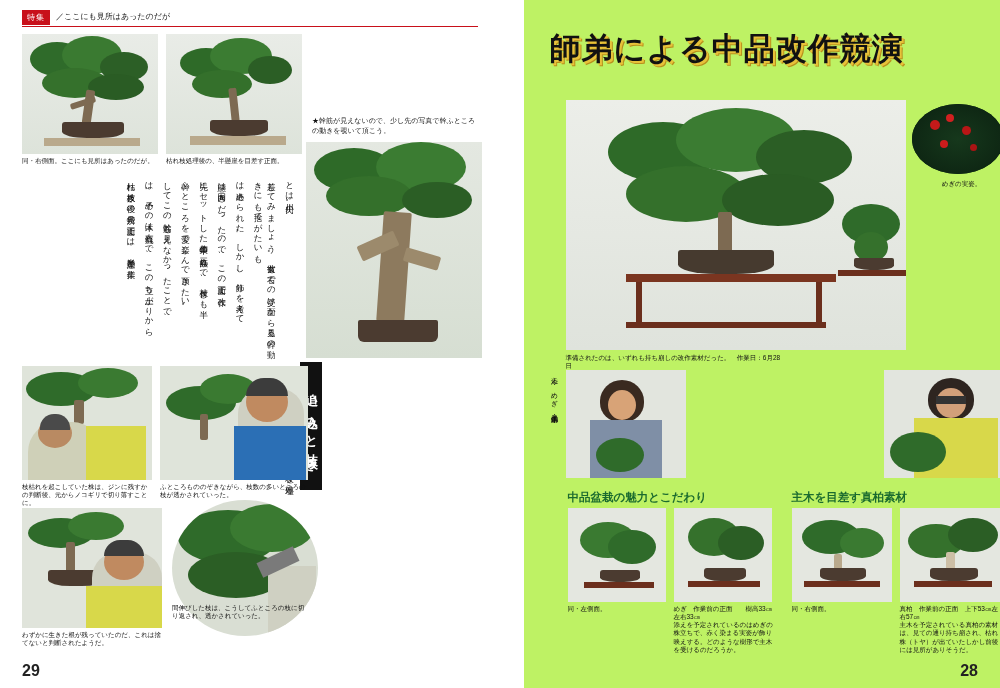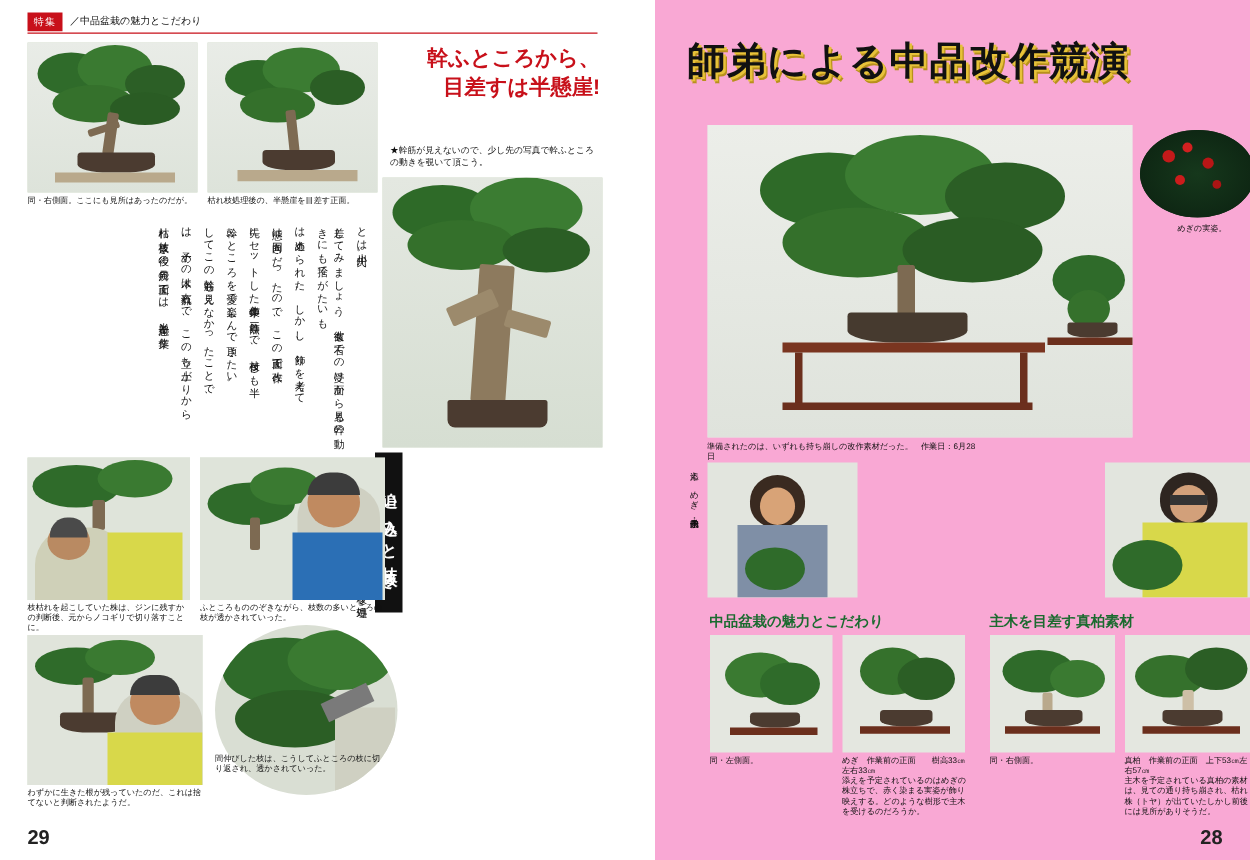--- a/index.html
+++ b/index.html
@@ -5,21 +5,21 @@
   html,body{margin:0;padding:0;}
   body{
     width:1000px;height:688px;
     background:#ffffff;
     font-family:"Liberation Sans", sans-serif;
     overflow:hidden;
     position:relative;
   }
   .page{position:absolute;inset:0;display:flex;gap:47px;}
   .left-page{position:relative;width:500px;height:688px;background:#fff;}
-  .right-page{position:relative;width:500px;height:688px;background:#f9a8d4;}
+  .right-page{position:relative;width:500px;height:688px;background:#bef264;}
 
   
   .photo{position:absolute;overflow:hidden;background:#cfd9c8;}
   .photo .sky{position:absolute;inset:0;background:linear-gradient(#e9ece7,#dde3da);}
   .cap{position:absolute;font-size:6.5px;line-height:1.25;color:#111;}
   .vcap{position:absolute;font-size:7px;line-height:1.35;color:#111;
         writing-mode:vertical-rl;text-orientation:upright;}
 
   
   .bonsai{position:absolute;inset:0;}
@@ -60,27 +60,23 @@
   .rule{position:absolute;background:#111;}
 </style>
 </head>
 <body>
 
 <div class="page">
 
   <div class="left-page">
 
     <div class="ribbon" style="left:22px;top:10px;">特集</div>
-    <div style="position:absolute;left:56px;top:11px;font-size:8px;color:#111;">／中品盆栽の魅力とこだわり</div>
+    <div style="position:absolute;left:56px;top:11px;font-size:8px;color:#111;">／ここにも見所はあったのだが</div>
     <div class="rule" style="left:22px;top:26px;width:456px;height:1px;background:#c8101a;"></div>
 
-    <div class="tagline" style="left:310px;top:36px;font-size:17px;text-align:right;width:170px;">
-      <span>幹ふところから、</span><br>
-      <span>目差すは半懸崖!</span>
-    </div>
 
     <div class="photo" style="left:22px;top:34px;width:136px;height:120px;">
       <div class="sky"></div>
       <div class="bonsai">
         <div class="foliage" style="left:8px;top:8px;width:54px;height:34px;background:#2f6b2a;"></div>
         <div class="foliage" style="left:40px;top:2px;width:60px;height:38px;background:#3a7a31;"></div>
         <div class="foliage" style="left:78px;top:18px;width:48px;height:30px;background:#2c5f26;"></div>
         <div class="foliage" style="left:20px;top:34px;width:66px;height:30px;background:#35712c;"></div>
         <div class="foliage" style="left:66px;top:40px;width:56px;height:26px;background:#2a5c24;"></div>
         <div class="trunk" style="left:62px;top:56px;width:9px;height:34px;transform:rotate(8deg);"></div>

